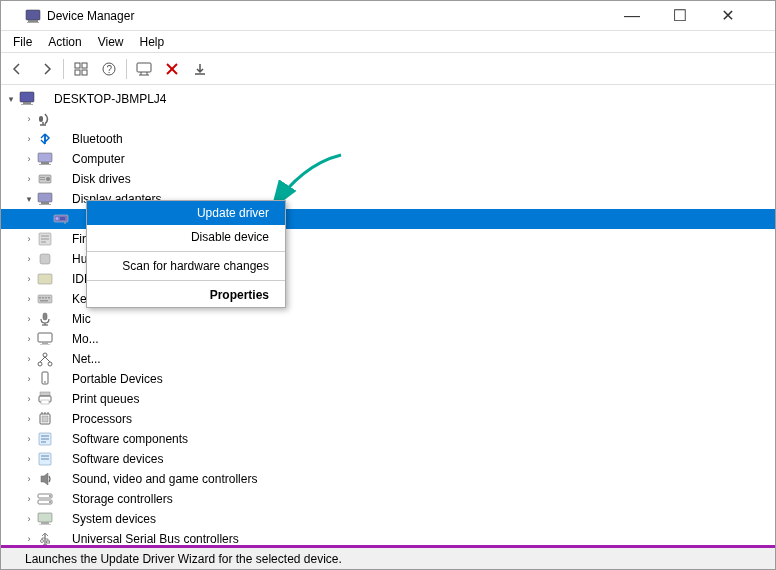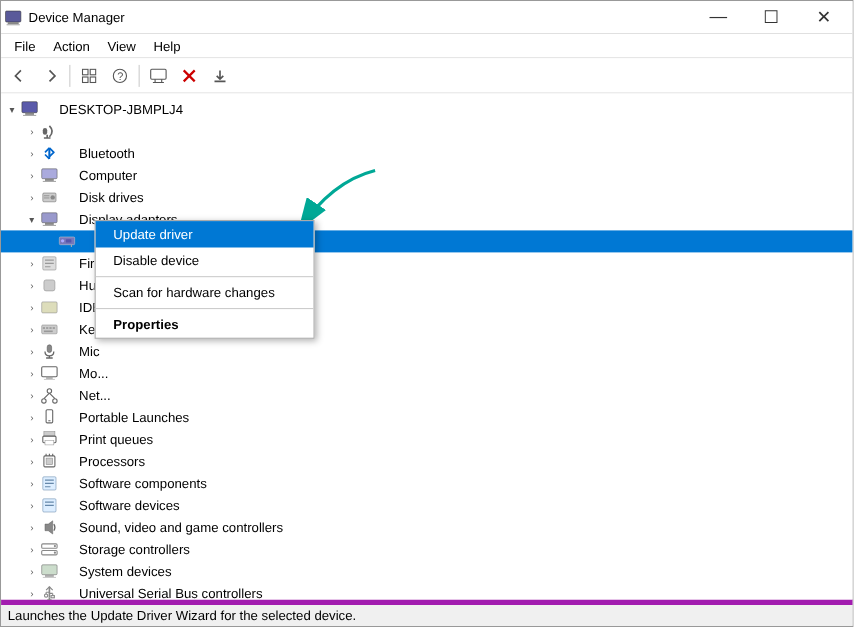--- a/index.html
+++ b/index.html
@@ -20,21 +20,21 @@
       border: 1px solid #999;
       display: flex;
       flex-direction: column;
     }
 
     .title-bar {
       height: 30px;
       background: #ffffff;
       display: flex;
       align-items: center;
-      padding: 0 3px;
+      padding: 0 24px;
       border-bottom: 1px solid #e0e0e0;
       justify-content: space-between;
     }
 
     .title-bar-left {
       display: flex;
       align-items: center;
       gap: 6px;
     }
 
@@ -160,44 +160,45 @@
 
     .tree-label {
       font-size: 12px;
       margin-left: 15px;
     }
 
     
     .status-bar {
       height: 24px;
       background: #f0f0f0;
-      border-top: 5px solid #a21caf;
-      display: flex;
-      align-items: center;
-      padding: 0 6px;
+      border-top: 3px solid #a21caf;
+      display: flex;
+      align-items: center;
+      padding: 0 24px;
       font-size: 12px;
     }
 
     
     .context-menu {
       position: absolute;
       top: 115px;
       left: 85px;
       background: #ffffff;
       border: 1px solid #aaa;
       box-shadow: 2px 2px 6px rgba(0,0,0,0.3);
       z-index: 100;
       min-width: 200px;
     }
 
     .context-menu-item {
       padding: 5px 16px;
       cursor: pointer;
       font-size: 12px;
       white-space: nowrap;
+      text-align: right;
     }
     .context-menu-item.active { background: #0078d4; color: white; }
     .context-menu-item.bold { font-weight: bold; }
 
     .context-menu-separator {
       height: 1px;
       background: #ccc;
       margin: 2px 0;
     }
 
@@ -472,21 +473,21 @@
       </div>
 
       <div class="tree-item" style="padding-left:20px;">
         <span class="expand-btn">›</span>
         <span class="tree-icon">
           <svg width="16" height="16" viewBox="0 0 16 16">
             <rect x="5" y="1" width="6" height="12" rx="1" fill="none" stroke="#666" stroke-width="1"></rect>
             <line x1="7" y1="11" x2="9" y2="11" stroke="#666" stroke-width="1"></line>
           </svg>
         </span>
-        <span class="tree-label">Portable Launches</span>
+        <span class="tree-label">Portable Devices</span>
       </div>
 
       <div class="tree-item" style="padding-left:20px;">
         <span class="expand-btn">›</span>
         <span class="tree-icon">
           <svg width="16" height="16" viewBox="0 0 16 16">
             <rect x="3" y="1" width="10" height="4" fill="#ccc" stroke="#888" stroke-width="0.5"></rect>
             <rect x="2" y="5" width="12" height="6" rx="1" fill="none" stroke="#666" stroke-width="1"></rect>
             <rect x="4" y="9" width="8" height="4" fill="#fff" stroke="#999" stroke-width="0.5"></rect>
           </svg>

